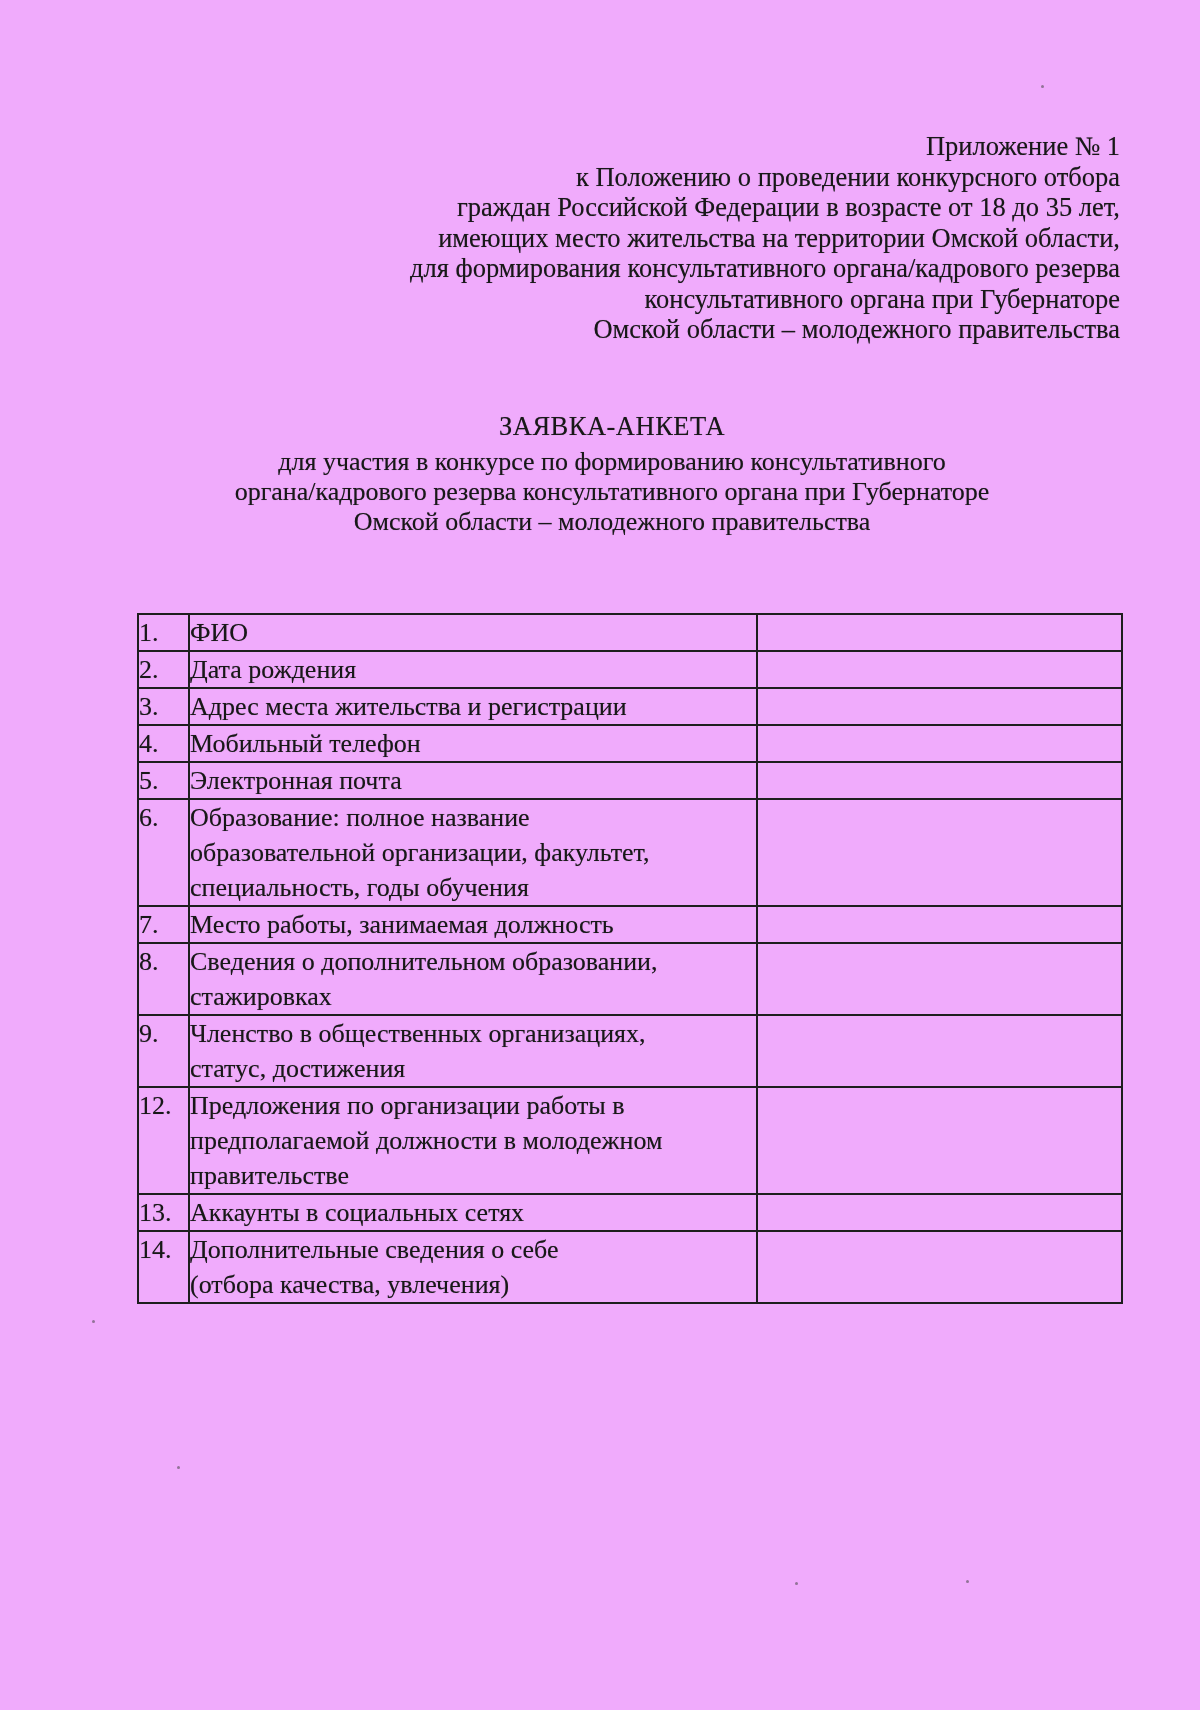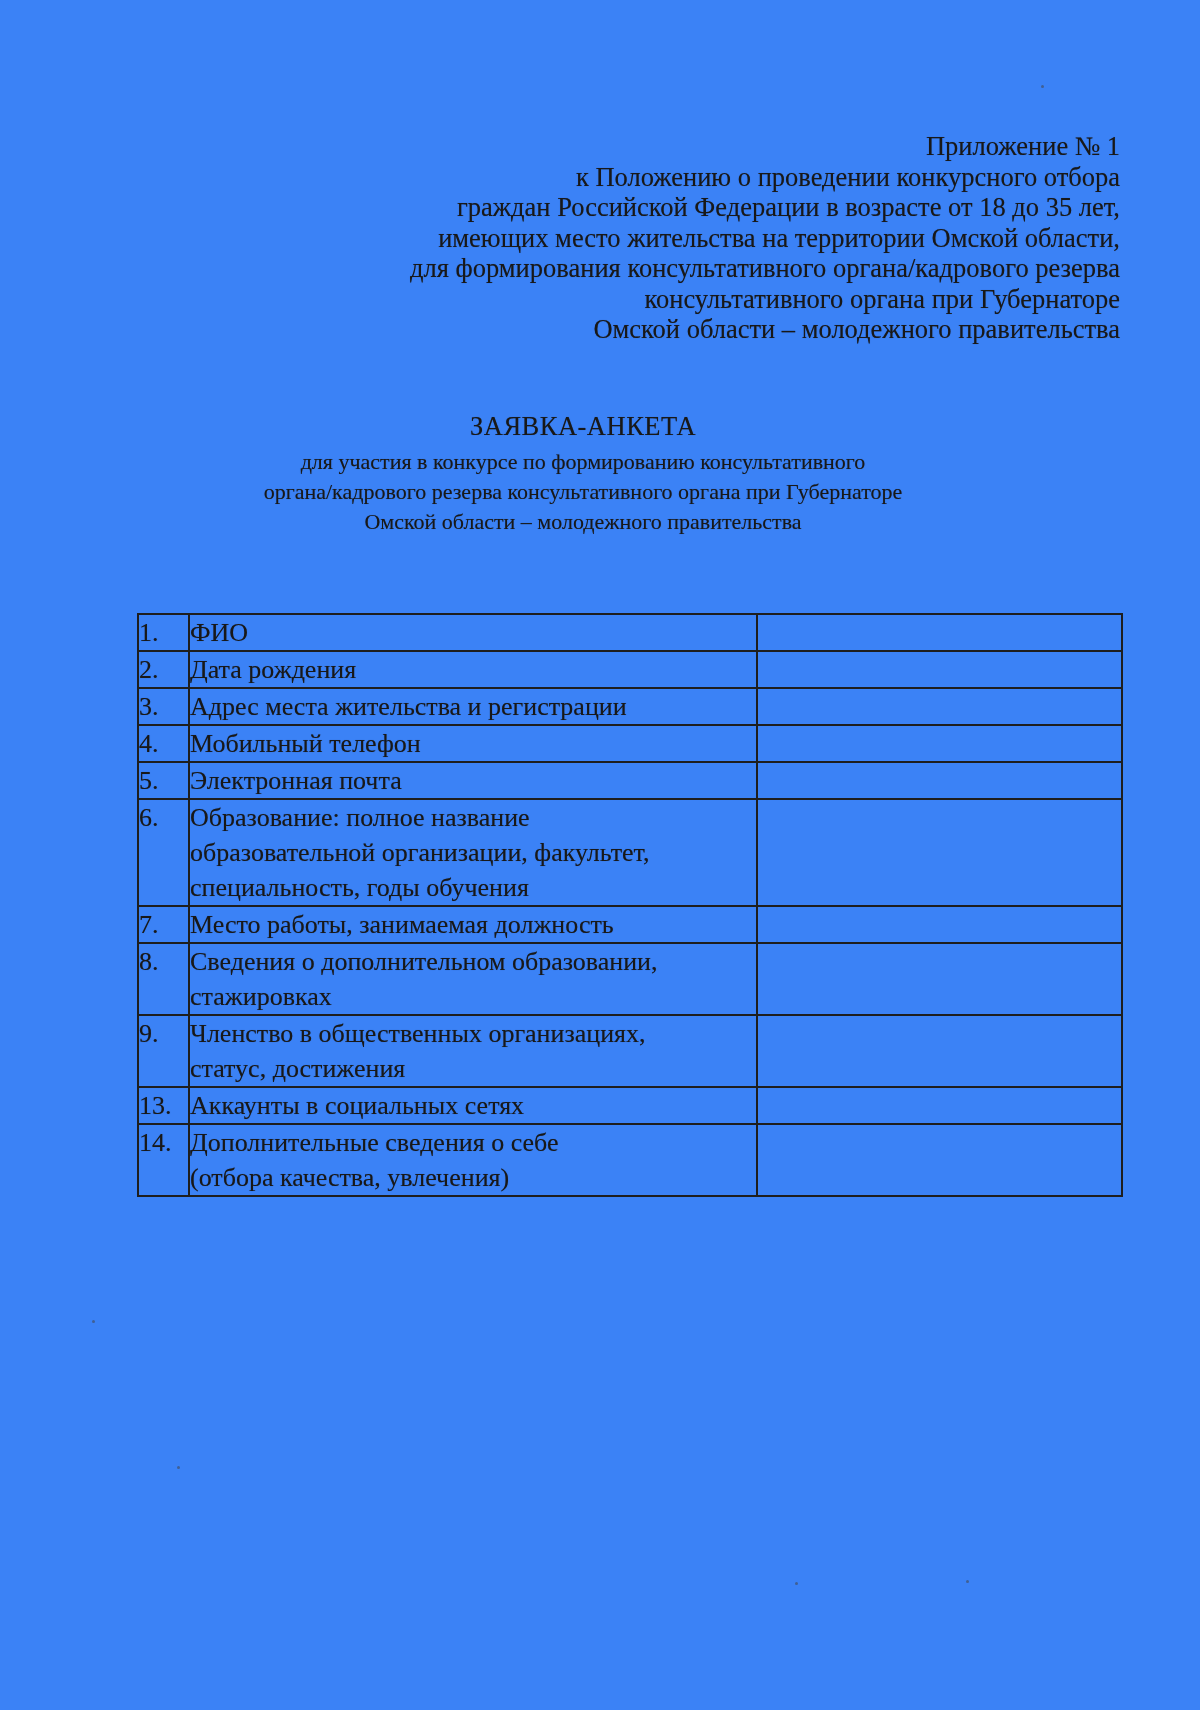--- a/index.html
+++ b/index.html
@@ -11,21 +11,21 @@
     width: 1200px;
     height: 1710px;
     position: relative;
     overflow: hidden;
     font-family: "Liberation Serif", "DejaVu Serif", serif;
     color: #181818;
   }
   .page {
     position: absolute;
     inset: 0;
-    background: #3b82f6;
+    background: #f0abfc;
   }
   
   .page * {
     text-shadow: 0 0 0.7px rgba(25,25,25,0.45);
   }
 
   .appendix {
     position: absolute;
     top: 131px;
     right: 80px;
@@ -35,28 +35,29 @@
     line-height: 30.5px;
     white-space: pre-line;
   }
 
   .titleblock {
     position: absolute;
     top: 409px;
     left: 0;
     width: 1166px;
     text-align: center;
+    padding-left: 29px;
   }
   .doc-title {
     font-size: 26.5px;
     line-height: 34px;
     letter-spacing: 0.5px;
   }
   .doc-subtitle {
-    font-size: 22px;
+    font-size: 26px;
     line-height: 30px;
     white-space: pre-line;
     margin-top: 4px;
   }
 
   table.form {
     position: absolute;
     top: 613px;
     left: 137px;
     border-collapse: collapse;
@@ -160,20 +161,27 @@
 стажировках</td>
           <td class="cell-value"></td>
         </tr>
         <tr>
           <td class="cell-num">9.</td>
           <td class="cell-label">Членство в общественных организациях,
 статус, достижения</td>
           <td class="cell-value"></td>
         </tr>
         <tr>
+          <td class="cell-num">12.</td>
+          <td class="cell-label">Предложения по организации работы в
+предполагаемой должности в молодежном
+правительстве</td>
+          <td class="cell-value"></td>
+        </tr>
+        <tr>
           <td class="cell-num">13.</td>
           <td class="cell-label">Аккаунты в социальных сетях</td>
           <td class="cell-value"></td>
         </tr>
         <tr>
           <td class="cell-num">14.</td>
           <td class="cell-label">Дополнительные сведения о себе
 (отбора качества, увлечения)</td>
           <td class="cell-value"></td>
         </tr>

